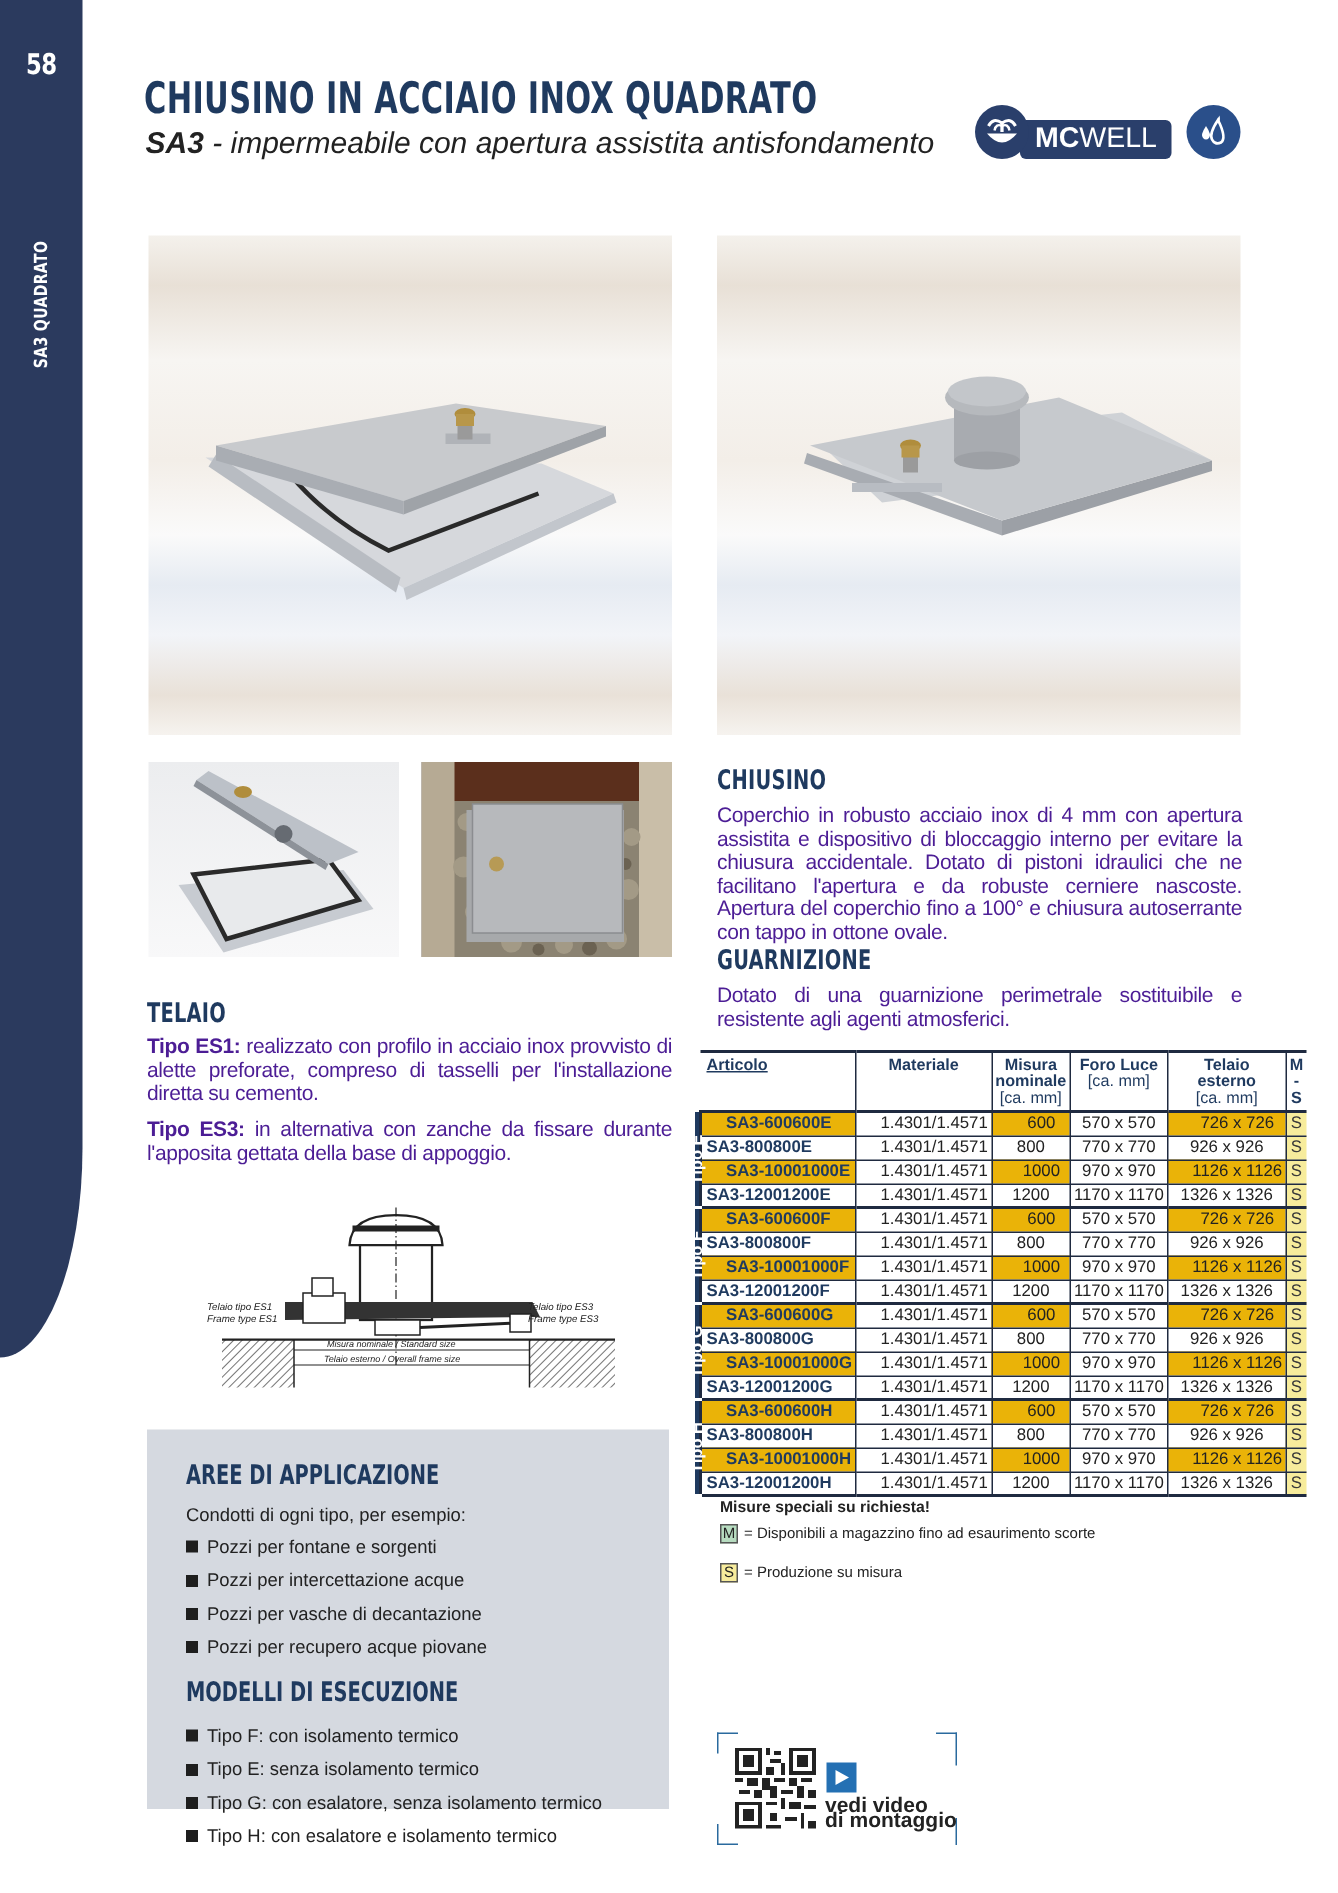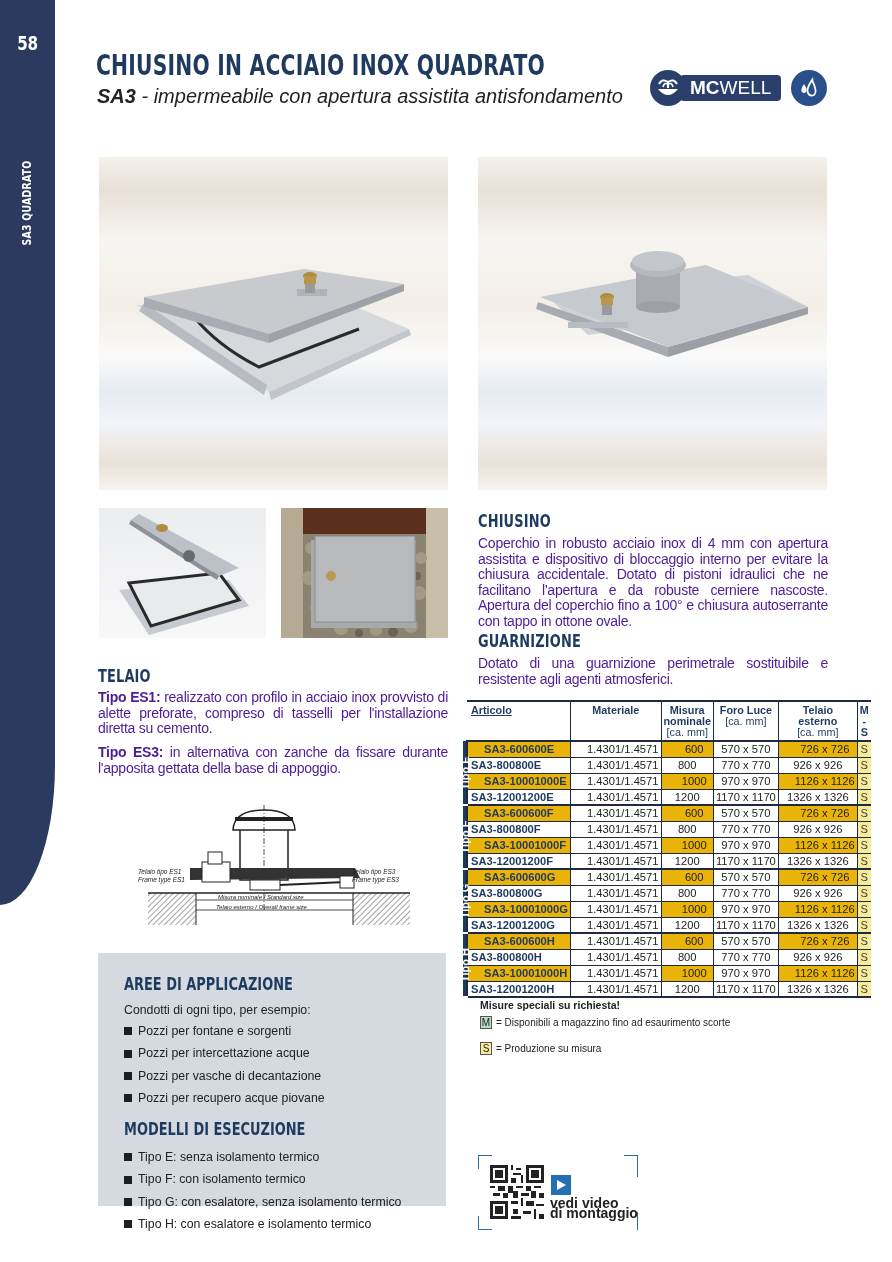--- a/index.html
+++ b/index.html
@@ -8,21 +8,21 @@
 
   .sidebar { position: absolute; left: 0; top: 0; width: 55px; height: 905px; background: #2b3a5e; border-bottom-right-radius: 55px 140px; }
   .page-number { position: absolute; left: 0; top: 32px; width: 55px; text-align: center; color: #fff; font-family: "DejaVu Sans", sans-serif; font-weight: bold; font-size: 19px; transform: scaleX(0.8); letter-spacing: -0.5px; }
   .side-label { position: absolute; left: 27px; top: 203px; transform: translate(-50%, -50%) rotate(-90deg); color: #fff; font-family: "DejaVu Sans", sans-serif; font-weight: bold; font-size: 12px; white-space: nowrap; letter-spacing: 0.3px; }
   .side-label span { display: inline-block; transform: scaleX(0.78); }
 
   .title { position: absolute; left: 96px; top: 48px; color: #1f3a5f; font-family: "DejaVu Sans", sans-serif; font-weight: bold; font-size: 29px; white-space: nowrap; transform-origin: left top; transform: scaleX(0.7); letter-spacing: 0.3px; }
   .subtitle { position: absolute; left: 97px; top: 85px; color: #222; font-family: "Liberation Sans", sans-serif; font-style: italic; font-size: 20px; white-space: nowrap; }
   .subtitle b { font-weight: bold; }
 
-  .brand { position: absolute; left: 650px; top: 70px; display: flex; align-items: center; }
+  .brand { position: absolute; left: 650px; top: 70px; display: flex; align-items: flex-end; }
   .brand-circle { width: 36px; height: 36px; border-radius: 50%; background: #2a3f6b; display: flex; align-items: center; justify-content: center; z-index: 2; }
   .brand-pill { height: 26px; background: #2a3f6b; border-radius: 4px; margin-left: -6px; padding: 0 10px 0 10px; display: flex; align-items: center; color: #fff; font-size: 19px; }
   .brand-pill b { font-weight: bold; }
   .drop-circle { width: 36px; height: 36px; border-radius: 50%; background: #2a4f8a; margin-left: 10px; display: flex; align-items: center; justify-content: center; }
 
   .photo { position: absolute; overflow: hidden; }
   .photo-bg-light { background: linear-gradient(180deg, #f4f1ec 0%, #e8e0d6 10%, #f7f5f2 25%, #f3eee8 45%, #fafafa 60%, #e6ebf2 70%, #f2f4f8 80%, #e9e1d8 92%, #f6f3ef 100%); }
 
   .section-h { position: absolute; color: #1f3a5f; font-family: "DejaVu Sans", sans-serif; font-weight: bold; font-size: 18px; white-space: nowrap; transform-origin: left top; transform: scaleX(0.72); letter-spacing: 0.2px; }
   .para { position: absolute; font-family: "Liberation Sans", sans-serif; font-size: 14px; line-height: 15.6px; color: #4c1d95; text-align: justify; letter-spacing: -0.25px; }
@@ -240,25 +240,25 @@
       </li>
     <li>
         <span class="bullet"></span>
         <span>Pozzi per recupero acque piovane</span>
       </li>
   </ul>
   <div class="box-h" style="top:165px;">MODELLI DI ESECUZIONE</div>
   <ul class="box-list" style="top:193px;">
     <li>
         <span class="bullet"></span>
+        <span>Tipo F: con isolamento termico</span>
+      </li>
+    <li>
+        <span class="bullet"></span>
         <span>Tipo E: senza isolamento termico</span>
-      </li>
-    <li>
-        <span class="bullet"></span>
-        <span>Tipo F: con isolamento termico</span>
       </li>
     <li>
         <span class="bullet"></span>
         <span>Tipo G: con esalatore, senza isolamento termico</span>
       </li>
     <li>
         <span class="bullet"></span>
         <span>Tipo H: con esalatore e isolamento termico</span>
       </li>
   </ul>

